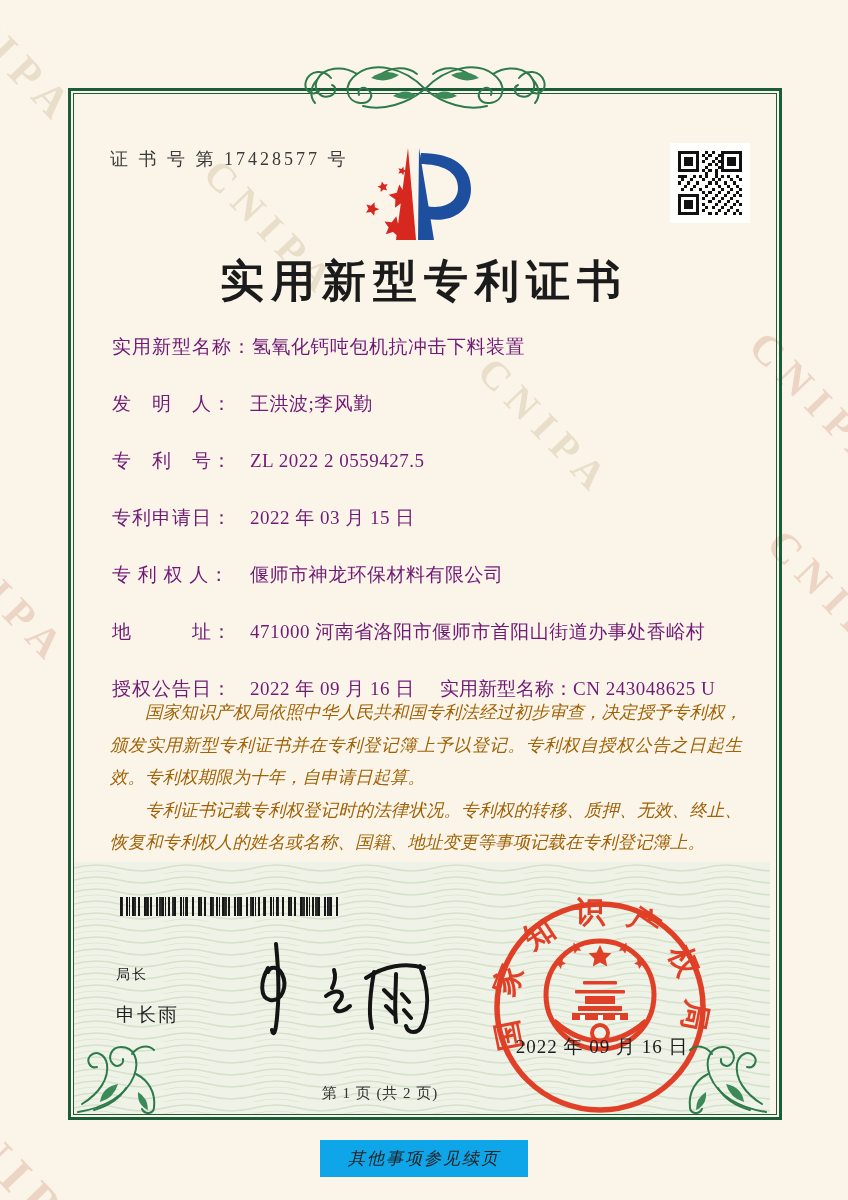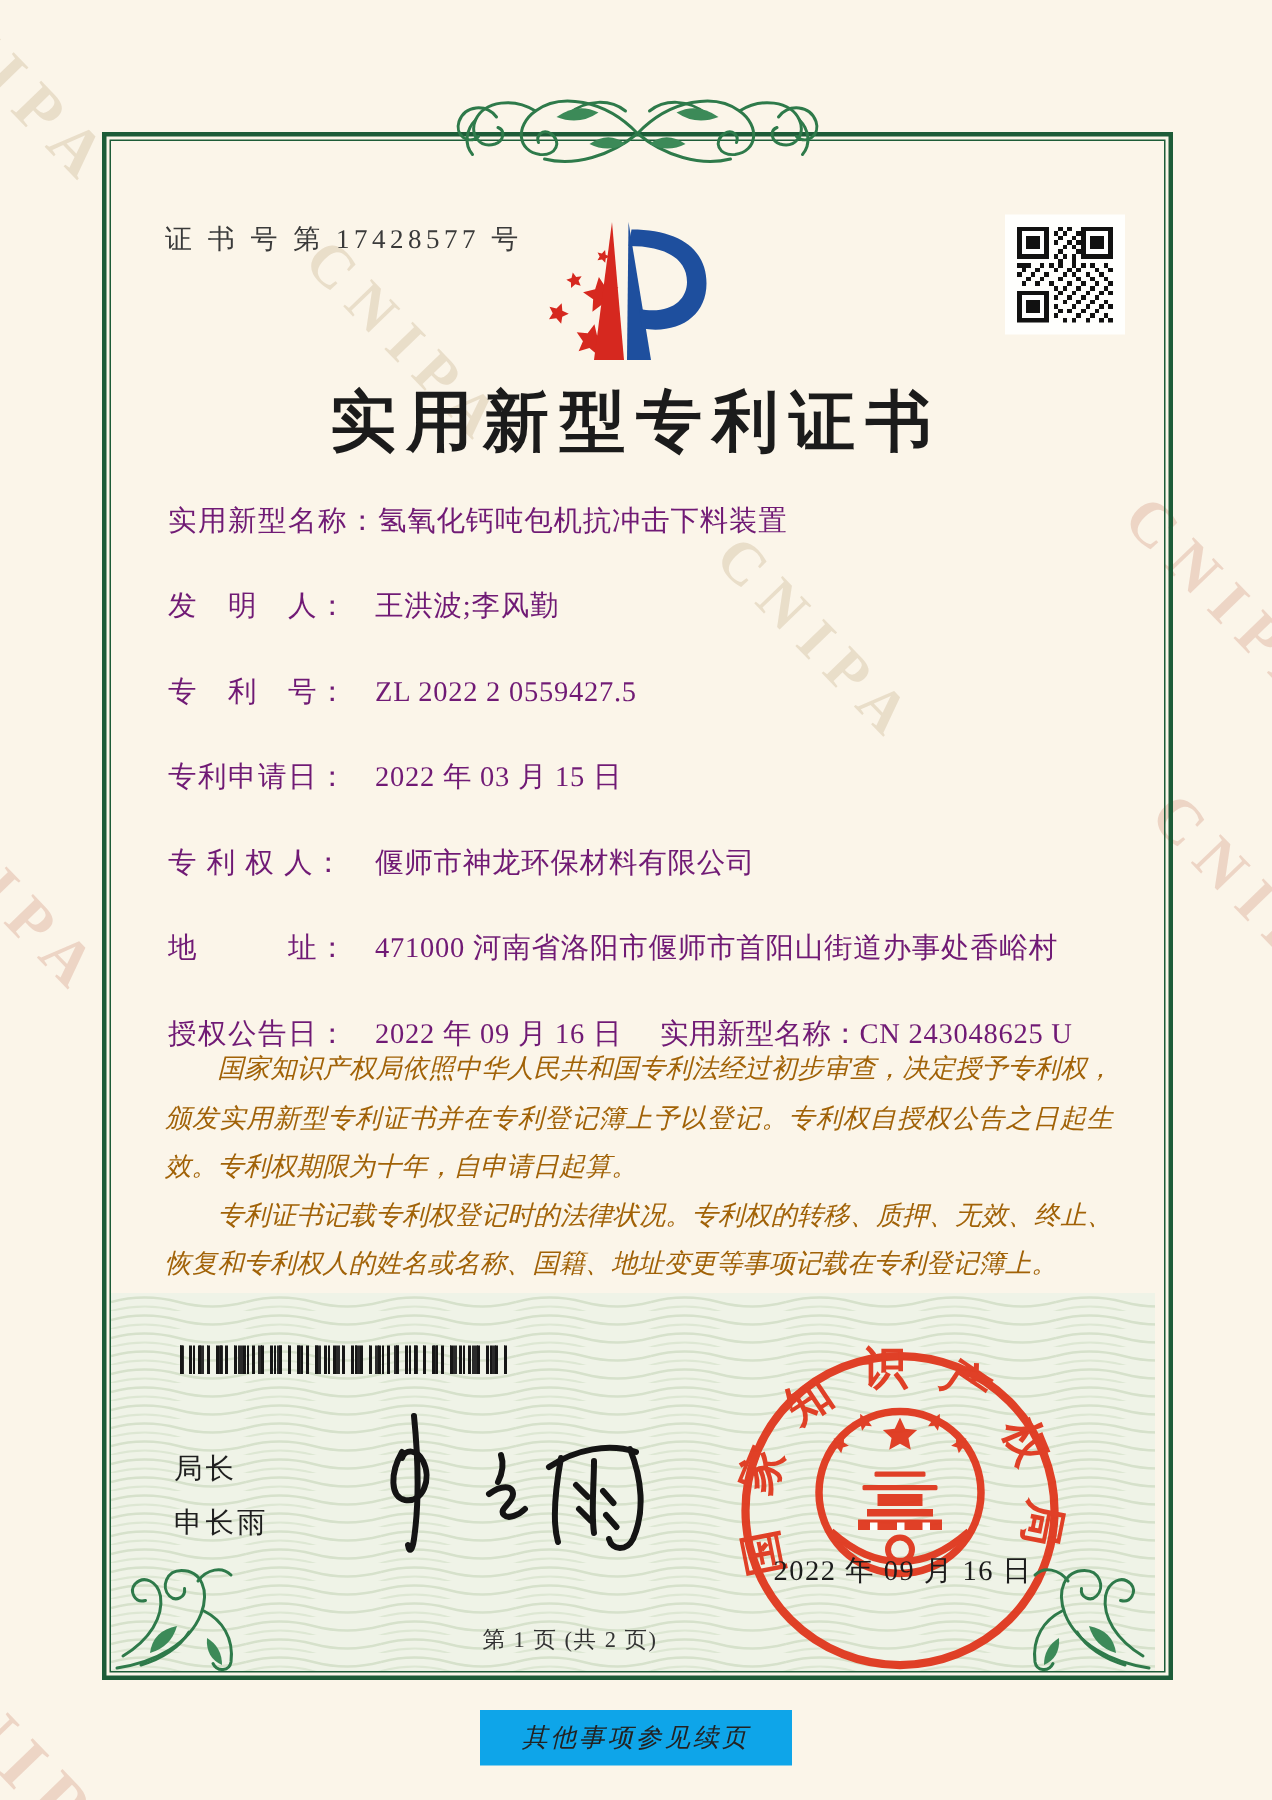--- a/index.html
+++ b/index.html
@@ -51,21 +51,21 @@
   }
   .body-text p{margin:0;text-indent:2em;}
   
   .barcode{
     position:absolute;left:120px;top:897px;width:218px;height:19px;z-index:2;
     background-image:
       repeating-linear-gradient(90deg,#161616 0 2px,transparent 2px 6px),
       repeating-linear-gradient(90deg,#161616 0 1px,transparent 1px 9px),
       repeating-linear-gradient(90deg,#2a2a2a 0 3px,transparent 3px 13px);
   }
-  .signoff-title{position:absolute;left:116px;top:966px;font-size:19px;letter-spacing:2px;z-index:2;
+  .signoff-title{position:absolute;left:116px;top:966px;font-size:14px;letter-spacing:2px;z-index:2;
     font-family:"Liberation Sans","DejaVu Sans",sans-serif;color:#1f1f1f;}
   .signoff-name{position:absolute;left:116px;top:1002px;font-size:19px;letter-spacing:2px;z-index:2;
     font-family:Liberation Sans, sans-serif;color:#1f1f1f;}
   .signature{position:absolute;left:238px;top:938px;z-index:2;}
   .seal{position:absolute;left:488px;top:895px;z-index:3;opacity:0.95;}
   .seal-date{position:absolute;left:512px;top:1034px;width:180px;text-align:center;
     font-size:19px;color:#1c1c1c;letter-spacing:1px;z-index:4;}
   .page-num{position:absolute;left:0;top:1084px;width:760px;text-align:center;
     font-size:15px;letter-spacing:1px;color:#333;z-index:2;}
   .cont-note{

